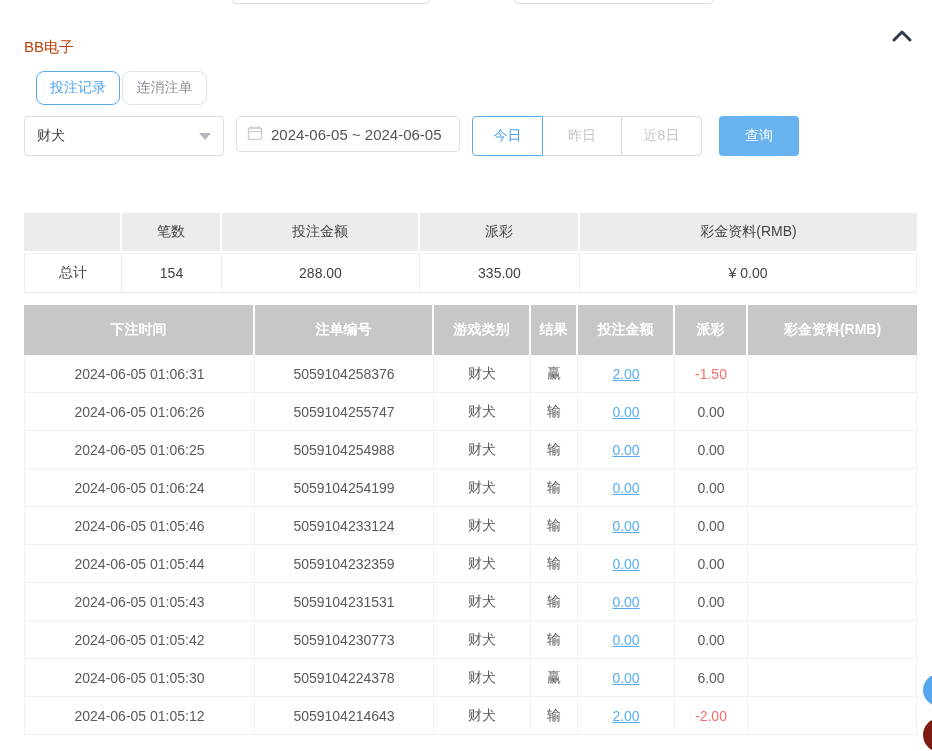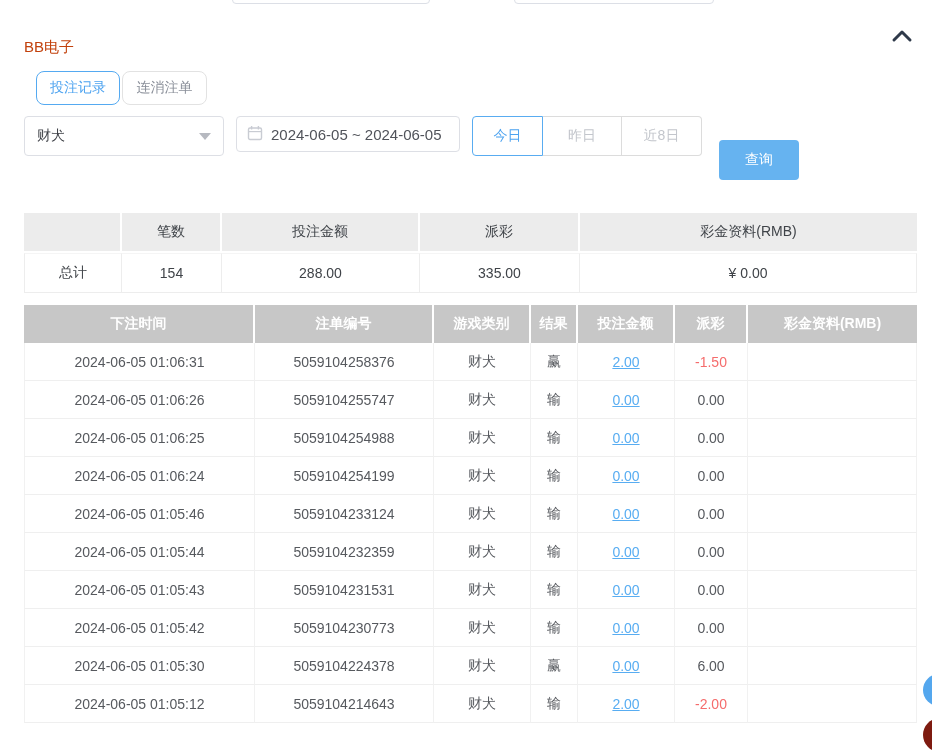--- a/index.html
+++ b/index.html
@@ -34,36 +34,36 @@
   .date-box { position:absolute; left:236px; top:116px; width:224px; height:36px; border:1px solid #dddfe5;
               border-radius:4px; display:flex; align-items:center; padding:0 10px; font-size:15px; color:#50535a; cursor:text; }
   .date-box svg { margin-right:8px; flex:none; }
   .btn-group { position:absolute; left:472px; top:116px; height:40px; display:flex; }
   .btn-group .qbtn { width:79px; height:40px; background:#fff; border:1px solid #dcdcdc; border-left-width:0;
                      font-size:14px; color:#c3c6cc; display:flex; align-items:center; justify-content:center; cursor:pointer; }
   .btn-group .qbtn:first-child { border-left-width:1px; border-radius:4px 0 0 4px; width:71px; }
   .btn-group .qbtn:last-child { border-radius:0 4px 4px 0; width:80px; }
   .btn-group .qbtn.active { border:1px solid #59acf1; color:#4da3f0; }
   .search-btn { position:absolute; left:719px; top:116px; width:80px; height:40px; background:#66b3f0; border:none;
-                border-radius:4px; color:#fff; font-size:14px; cursor:pointer; font-family:inherit;margin-top:24px; }
+                border-radius:4px; color:#fff; font-size:14px; cursor:pointer; font-family:inherit; }
 
   
   table { border-collapse:separate; border-spacing:0; table-layout:fixed;margin-top:36px; }
   .summary-table { position:absolute; left:24px; top:177px; width:893px; font-size:14px; }
   .summary-table th { background:#ececec; height:40px; font-weight:normal; color:#3f4348; text-align:center;
                       border-right:2px solid #fff; border-bottom:2px solid #fff; }
   .summary-table th:last-child { border-right:none; }
   .summary-table td { height:40px; text-align:center; color:#3f4348;
                       border-right:1px solid #ededed; border-bottom:1px solid #ededed; border-top:1px solid #f5f5f5; }
   .summary-table td:first-child { border-left:1px solid #ededed; }
   .summary-table td:last-child { border-right:1px solid #ededed; }
 
   
   .bet-table { position:absolute; left:24px; top:269px; width:893px; font-size:14px; }
-  .bet-table th { background:#c7c7c7; height:38px; color:#ffffff; font-weight:bold; text-align:center;
+  .bet-table th { background:#c7c7c7; height:50px; color:#ffffff; font-weight:bold; text-align:center;
                   border-right:2px solid #fff; }
   .bet-table th:last-child { border-right:none; }
   .bet-table td { height:38px; text-align:center; color:#56595e;
                   border-right:1px solid #f1f1f1; border-bottom:1px solid #efefef; }
   .bet-table td:first-child { border-left:1px solid #f1f1f1; }
   .bet-table a.link { color:#58adf2; text-decoration:underline; cursor:pointer; }
   .bet-table td.neg { color:#f56c6c; }
 
   
   .float-btn { position:absolute; border-radius:50%; cursor:pointer; }

